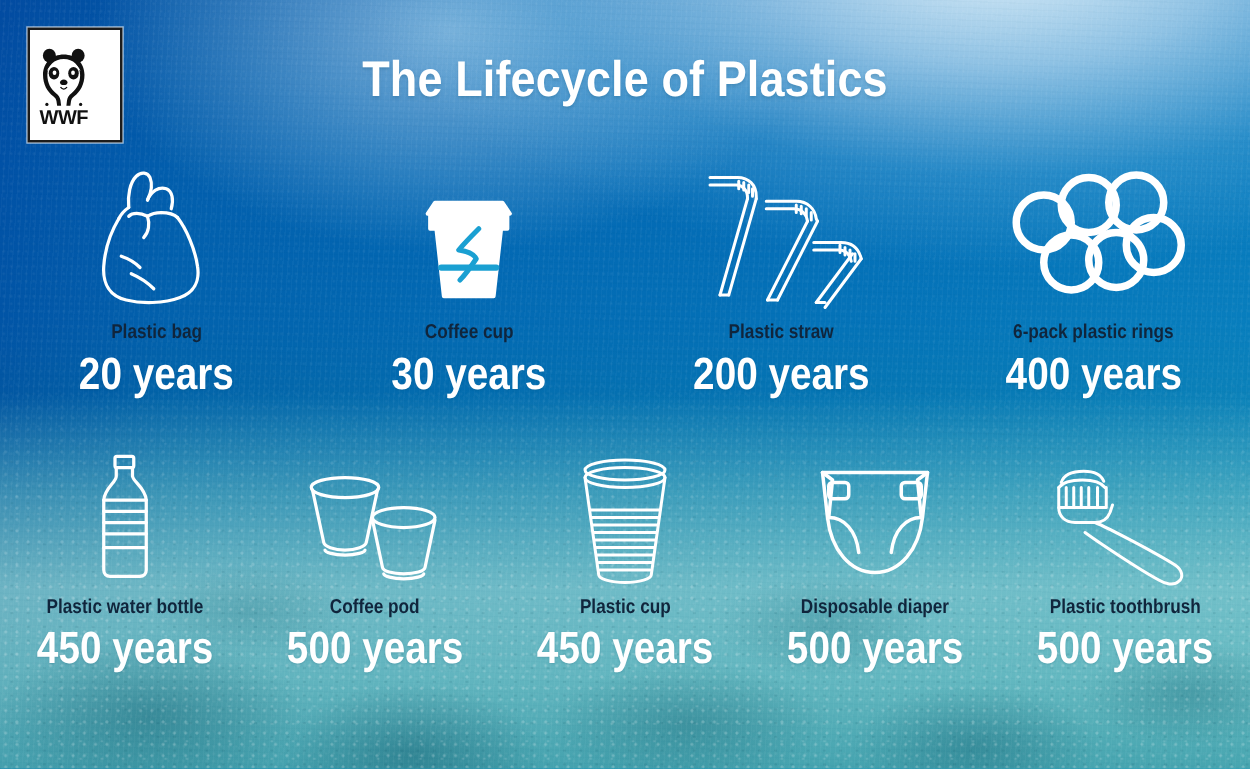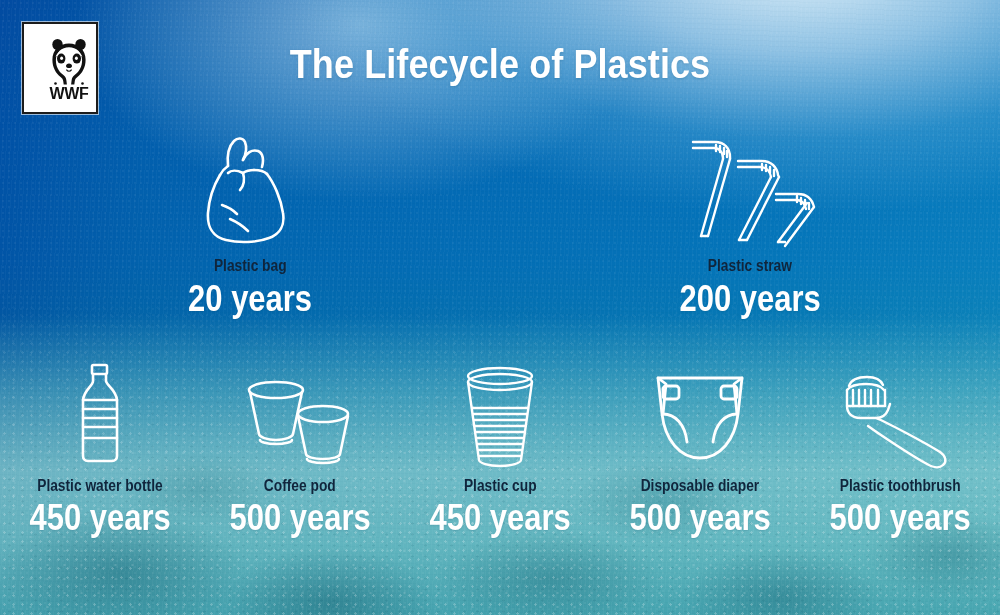--- a/index.html
+++ b/index.html
@@ -49,21 +49,21 @@
       repeating-linear-gradient(94deg, rgba(255,255,255,.10) 0 1px, rgba(255,255,255,0) 1px 4px),
       repeating-linear-gradient(2deg, rgba(0,70,110,.07) 0 1px, rgba(0,0,0,0) 1px 5px),
       radial-gradient(rgba(255,255,255,.16) 1px, transparent 1.3px);
     background-size:auto,auto,6px 6px;
   }
 
   
   .wwf{
     position:absolute;left:22px;top:22px;width:72px;height:88px;
     background:#fff;border:2px solid #1c1c1c;box-shadow:0 0 0 1px rgba(255,255,255,.6);
-    display:flex;align-items:center;justify-content:flex-end;
+    display:flex;align-items:center;justify-content:flex-start;
   }
   .wwf svg{display:block;}
 
   
   .title{
     position:absolute;left:0;right:0;top:44px;text-align:center;
     color:#fff;font-size:40px;line-height:1;font-weight:700;
     font-family:"Liberation Sans Narrow","Liberation Sans",sans-serif;
     letter-spacing:.1px;transform:scaleX(.9);transform-origin:50% 50%;
     text-shadow:0 1px 3px rgba(10,70,100,.22);
@@ -138,20 +138,33 @@
           <path d="M48 43c-6-3-12-3-15 0"></path>
           <path d="M48 43c2 6 1 13-3 17"></path>
           <path d="M27 75c6 2 11 5 15 9"></path>
           <path d="M35 89c7 3 13 7 18 12"></path>
         </svg>
       </div>
       <div class="label">Plastic bag</div>
       <div class="value">20 years</div>
     </div>
 
+    <div class="cell">
+      <div class="icon">
+        <svg width="96" height="112" viewBox="0 0 96 112" fill="none" stroke="#fff" stroke-width="3" stroke-linecap="round" stroke-linejoin="round">
+          <path d="M21 26h54l6 9H15l6-9z" fill="#fff"></path>
+          <rect x="17" y="35" width="62" height="12" fill="#fff"></rect>
+          <path d="M22 47h52l-6 54H28L22 47z" fill="#fff"></path>
+          <path d="M26 78h44" stroke="#1AA0D2" stroke-width="5"></path>
+          <path d="M56 47c-6 6-11 11-16 17 7 1 12 3 14 7-4 6-8 12-13 17" stroke="#1AA0D2" stroke-width="4"></path>
+        </svg>
+      </div>
+      <div class="label">Coffee cup</div>
+      <div class="value">30 years</div>
+    </div>
 
     <div class="cell">
       <div class="icon">
         <svg width="150" height="118" viewBox="0 0 150 118" fill="none" stroke="#fff" stroke-width="2.4" stroke-linecap="round" stroke-linejoin="round">
           <g>
             <path d="M18 12h22c9 0 15 6 15 15v2"></path>
             <path d="M18 18h21c5 0 9 4 9 10v1"></path>
             <path d="M55 29 33 106"></path>
             <path d="M48 29 26 106"></path>
             <path d="M26 106h7"></path>
@@ -172,20 +185,34 @@
             <path d="M132 73 103 112"></path>
             <path d="M103 112h7"></path>
             <path d="M122 66v6M126 68v6M130 70v6M134 73v6"></path>
           </g>
         </svg>
       </div>
       <div class="label">Plastic straw</div>
       <div class="value">200 years</div>
     </div>
 
+    <div class="cell">
+      <div class="icon">
+        <svg width="140" height="112" viewBox="0 0 140 112" fill="none" stroke="#fff" stroke-width="6">
+          <circle cx="30" cy="42" r="22"></circle>
+          <circle cx="66" cy="28" r="22"></circle>
+          <circle cx="104" cy="26" r="22"></circle>
+          <circle cx="52" cy="74" r="22"></circle>
+          <circle cx="88" cy="72" r="22"></circle>
+          <circle cx="118" cy="60" r="22"></circle>
+        </svg>
+      </div>
+      <div class="label">6-pack plastic rings</div>
+      <div class="value">400 years</div>
+    </div>
 
   </div>
 
   <div class="row row2">
 
     <div class="cell">
       <div class="icon">
         <svg width="80" height="110" viewBox="0 0 80 110" fill="none" stroke="#fff" stroke-width="2.6" stroke-linecap="round" stroke-linejoin="round">
           <rect x="32" y="5" width="15" height="9" rx="1.5"></rect>
           <path d="M33 14v7c0 5-9 9-10 19v56c0 3 2 5 5 5h24c3 0 5-2 5-5V40c-1-10-10-14-11-19v-7"></path>

